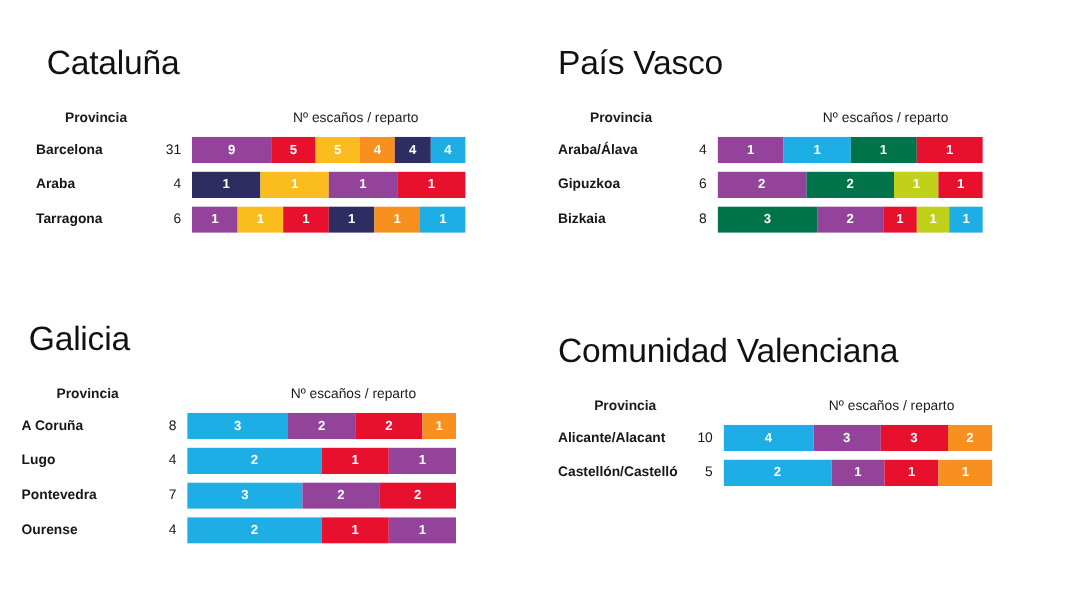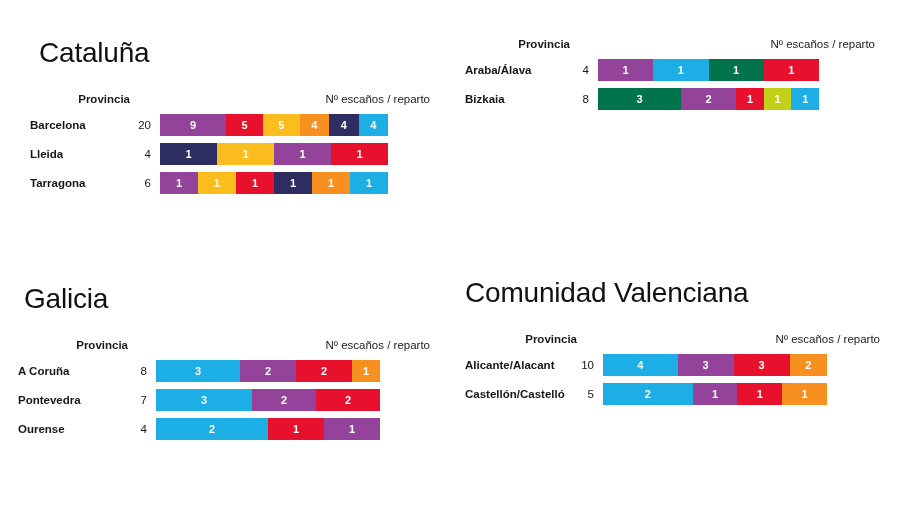--- a/index.html
+++ b/index.html
@@ -18,21 +18,21 @@
   .grid {
     position: absolute;
     inset: 0;
   }
   .panel {
     position: absolute;
   }
   
   #panel-cataluna   { left: 30px;  top: 38px;  width: 400px; }
   #panel-paisvasco  { left: 465px; top: 38px;  width: 410px; }
-  #panel-galicia    { left: 18px;  top: 284px; width: 412px; }
+  #panel-galicia    { left: 18px;  top: 268px; width: 412px; }
   #panel-valenciana { left: 465px; top: 278px; width: 415px; }
 
   .region-title {
     font-size: 28px;
     font-weight: 400;
     line-height: 1.05;
     letter-spacing: -0.2px;
     color: #111111;
     margin: 0 0 26px 0;
     white-space: nowrap;
@@ -46,21 +46,21 @@
     table-layout: fixed;
   }
   table.seats col.c-prov  { width: 108px; }
   table.seats col.c-num   { width: 27px; }
   table.seats col.c-bar   { width: auto; }
 
   .hdr-prov, .hdr-bar {
     font-size: 11.5px;
     font-weight: bold;
     color: #1a1a1a;
-    text-align: right;
+    text-align: center;
     padding: 0 0 9px 0;
     vertical-align: bottom;
     white-space: nowrap;
   }
   .hdr-bar {
     font-weight: normal;
     padding-left: 3px;
   }
   .hdr-blank { padding: 0; }
 
@@ -134,34 +134,34 @@
       <thead>
         <tr>
           <th class="hdr-prov">Provincia</th>
           <th class="hdr-blank"></th>
           <th class="hdr-bar">Nº escaños / reparto</th>
         </tr>
       </thead>
       <tbody>
           <tr>
             <td class="prov">Barcelona</td>
-            <td class="num">20</td>
+            <td class="num">31</td>
             <td class="barcell">
               <div class="bar">
                 <div class="seg" style="background: rgb(148, 67, 154); flex: 0.290323 0 0%;">9</div>
                 <div class="seg" style="background: rgb(232, 17, 45); flex: 0.16129 0 0%;">5</div>
                 <div class="seg" style="background: rgb(251, 188, 30); flex: 0.16129 0 0%;">5</div>
                 <div class="seg" style="background: rgb(247, 144, 30); flex: 0.129032 0 0%;">4</div>
                 <div class="seg" style="background: rgb(46, 45, 98); flex: 0.129032 0 0%;">4</div>
                 <div class="seg" style="background: rgb(28, 174, 228); flex: 0.129032 0 0%;">4</div>
               </div>
             </td>
           </tr>
           <tr>
-            <td class="prov">Lleida</td>
+            <td class="prov">Araba</td>
             <td class="num">4</td>
             <td class="barcell">
               <div class="bar">
                 <div class="seg" style="background: rgb(46, 45, 98); flex: 0.25 0 0%;">1</div>
                 <div class="seg" style="background: rgb(251, 188, 30); flex: 0.25 0 0%;">1</div>
                 <div class="seg" style="background: rgb(148, 67, 154); flex: 0.25 0 0%;">1</div>
                 <div class="seg" style="background: rgb(232, 17, 45); flex: 0.25 0 0%;">1</div>
               </div>
             </td>
           </tr>
@@ -177,20 +177,21 @@
                 <div class="seg" style="background: rgb(247, 144, 30); flex: 0.166667 0 0%;">1</div>
                 <div class="seg" style="background: rgb(28, 174, 228); flex: 0.166667 0 0%;">1</div>
               </div>
             </td>
           </tr>
         </tbody>
     </table>
   </div>
 
   <div class="panel" id="panel-paisvasco">
+    <h2 class="region-title">País Vasco</h2>
     <table class="seats">
       <colgroup>
           <col class="c-prov">
           <col class="c-num">
           <col class="c-bar">
         </colgroup>
       <thead>
         <tr>
           <th class="hdr-prov">Provincia</th>
           <th class="hdr-blank"></th>
@@ -200,20 +201,32 @@
       <tbody>
           <tr>
             <td class="prov">Araba/Álava</td>
             <td class="num">4</td>
             <td class="barcell">
               <div class="bar">
                 <div class="seg" style="background: rgb(148, 67, 154); flex: 0.25 0 0%;">1</div>
                 <div class="seg" style="background: rgb(28, 174, 228); flex: 0.25 0 0%;">1</div>
                 <div class="seg" style="background: rgb(0, 115, 74); flex: 0.25 0 0%;">1</div>
                 <div class="seg" style="background: rgb(232, 17, 45); flex: 0.25 0 0%;">1</div>
+              </div>
+            </td>
+          </tr>
+          <tr>
+            <td class="prov">Gipuzkoa</td>
+            <td class="num">6</td>
+            <td class="barcell">
+              <div class="bar">
+                <div class="seg" style="background: rgb(148, 67, 154); flex: 0.333333 0 0%;">2</div>
+                <div class="seg" style="background: rgb(0, 115, 74); flex: 0.333333 0 0%;">2</div>
+                <div class="seg" style="background: rgb(193, 209, 26); flex: 0.166667 0 0%;">1</div>
+                <div class="seg" style="background: rgb(232, 17, 45); flex: 0.166667 0 0%;">1</div>
               </div>
             </td>
           </tr>
           <tr>
             <td class="prov">Bizkaia</td>
             <td class="num">8</td>
             <td class="barcell">
               <div class="bar">
                 <div class="seg" style="background: rgb(0, 115, 74); flex: 0.375 0 0%;">3</div>
                 <div class="seg" style="background: rgb(148, 67, 154); flex: 0.25 0 0%;">2</div>
@@ -249,20 +262,31 @@
             <td class="barcell">
               <div class="bar">
                 <div class="seg" style="background: rgb(28, 174, 228); flex: 0.375 0 0%;">3</div>
                 <div class="seg" style="background: rgb(148, 67, 154); flex: 0.25 0 0%;">2</div>
                 <div class="seg" style="background: rgb(232, 17, 45); flex: 0.25 0 0%;">2</div>
                 <div class="seg" style="background: rgb(247, 144, 30); flex: 0.125 0 0%;">1</div>
               </div>
             </td>
           </tr>
           <tr>
+            <td class="prov">Lugo</td>
+            <td class="num">4</td>
+            <td class="barcell">
+              <div class="bar">
+                <div class="seg" style="background: rgb(28, 174, 228); flex: 0.5 0 0%;">2</div>
+                <div class="seg" style="background: rgb(232, 17, 45); flex: 0.25 0 0%;">1</div>
+                <div class="seg" style="background: rgb(148, 67, 154); flex: 0.25 0 0%;">1</div>
+              </div>
+            </td>
+          </tr>
+          <tr>
             <td class="prov">Pontevedra</td>
             <td class="num">7</td>
             <td class="barcell">
               <div class="bar">
                 <div class="seg" style="background: rgb(28, 174, 228); flex: 0.428571 0 0%;">3</div>
                 <div class="seg" style="background: rgb(148, 67, 154); flex: 0.285714 0 0%;">2</div>
                 <div class="seg" style="background: rgb(232, 17, 45); flex: 0.285714 0 0%;">2</div>
               </div>
             </td>
           </tr>

